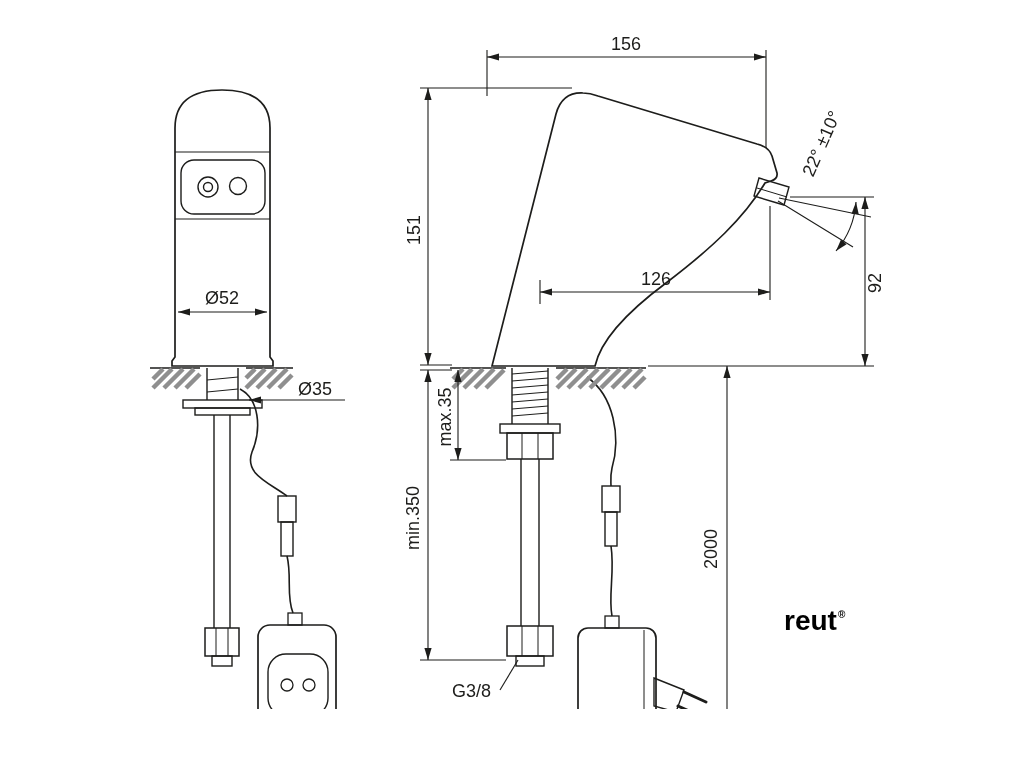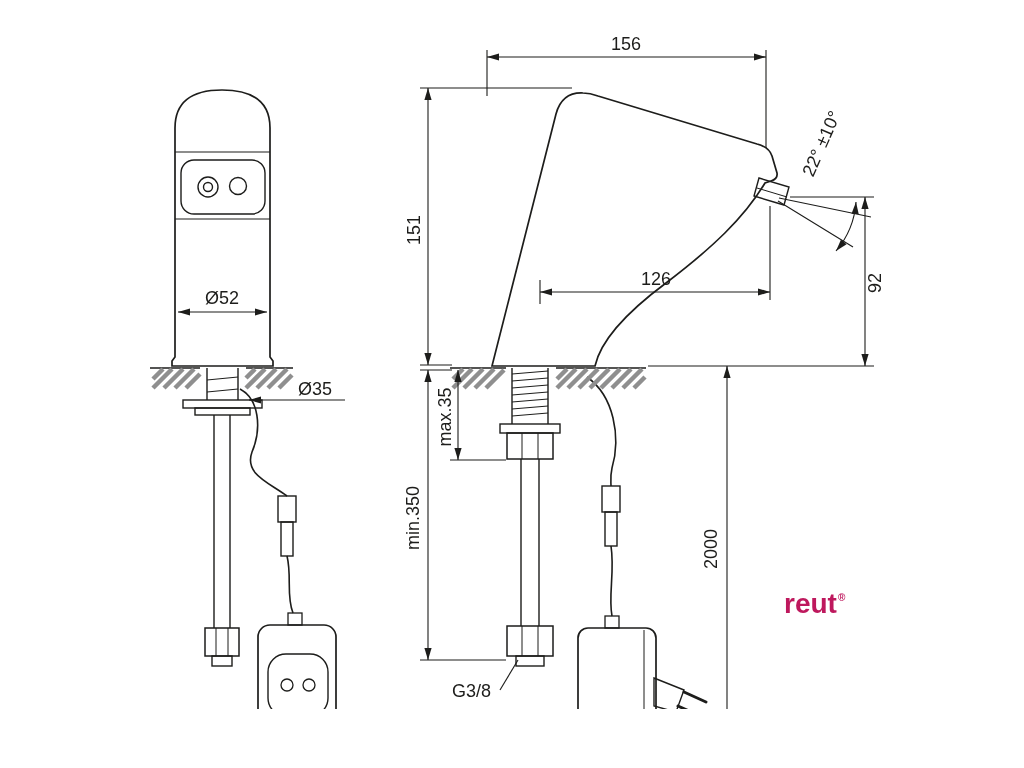--- a/index.html
+++ b/index.html
@@ -1,19 +1,19 @@
 <!DOCTYPE html>
 <html><head>
 <meta charset="utf-8">
 <style>
   html,body{margin:0;padding:0;background:#fff;}
   #stage{position:relative;width:1024px;height:709px;background:#ffffff;overflow:hidden;
          font-family:"Liberation Sans", sans-serif;}
   svg text{font-family:"Liberation Sans", sans-serif;font-size:18px;fill:#1d1d1b;}
-  .logo{position:absolute;left:784px;top:590px;color:#be185d;font-weight:bold;
+  .logo{position:absolute;left:784px;top:607px;color:#000000;font-weight:bold;
         font-size:28px;letter-spacing:0px;line-height:1;}
   .logo sup{font-size:10px;font-weight:bold;position:relative;top:-2px;left:1px;}
 </style>
 </head>
 <body>
 
 <div id="stage">
 <svg width="1024" height="768" viewBox="0 0 1024 768">
   <defs>
     <marker id="arr" viewBox="0 0 10 8" refX="10" refY="4" markerWidth="11" markerHeight="9" orient="auto-start-reverse">

